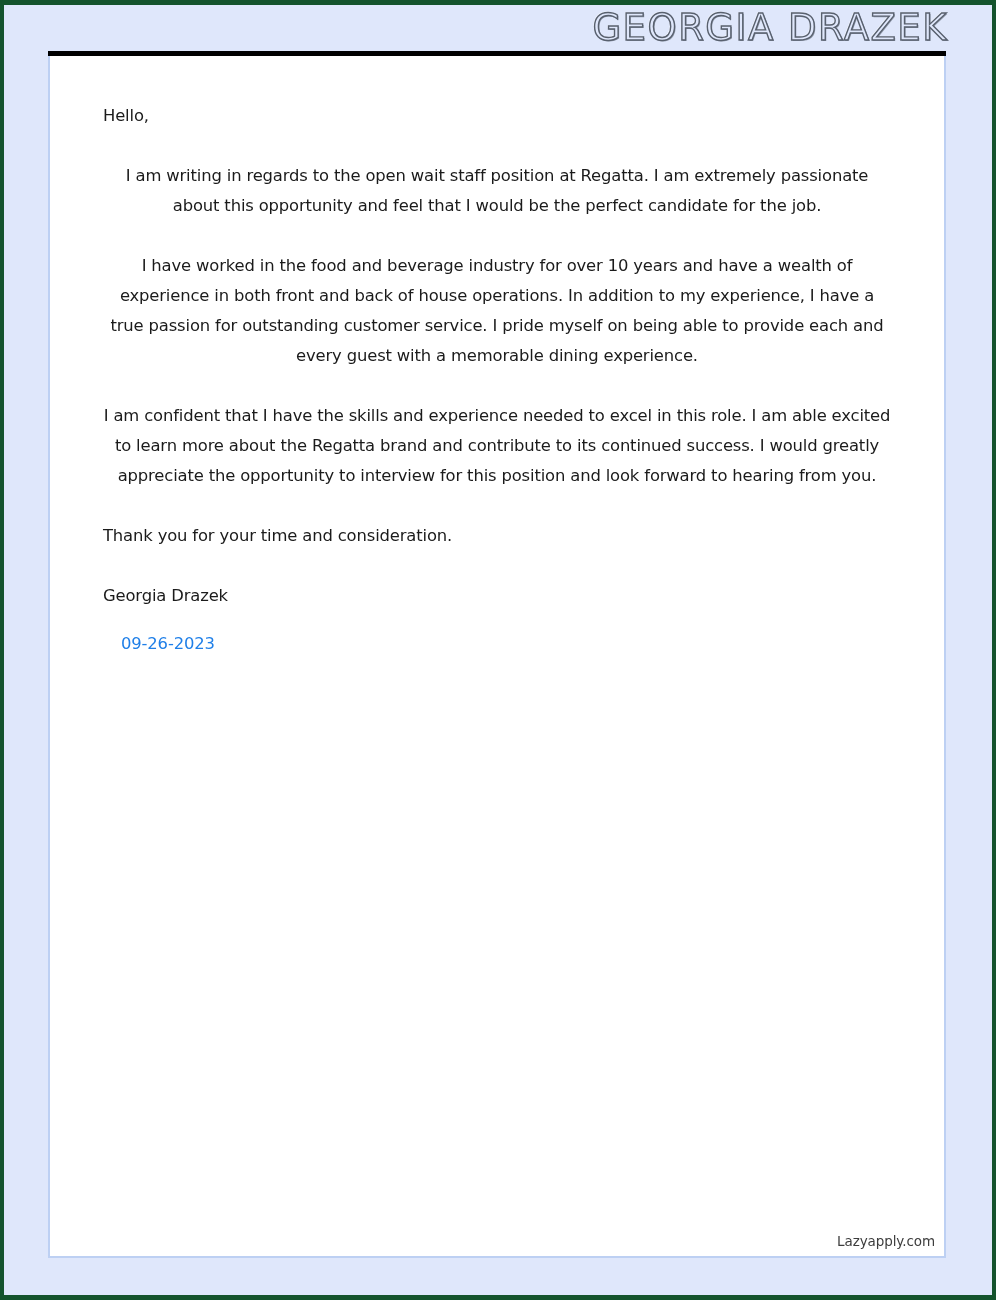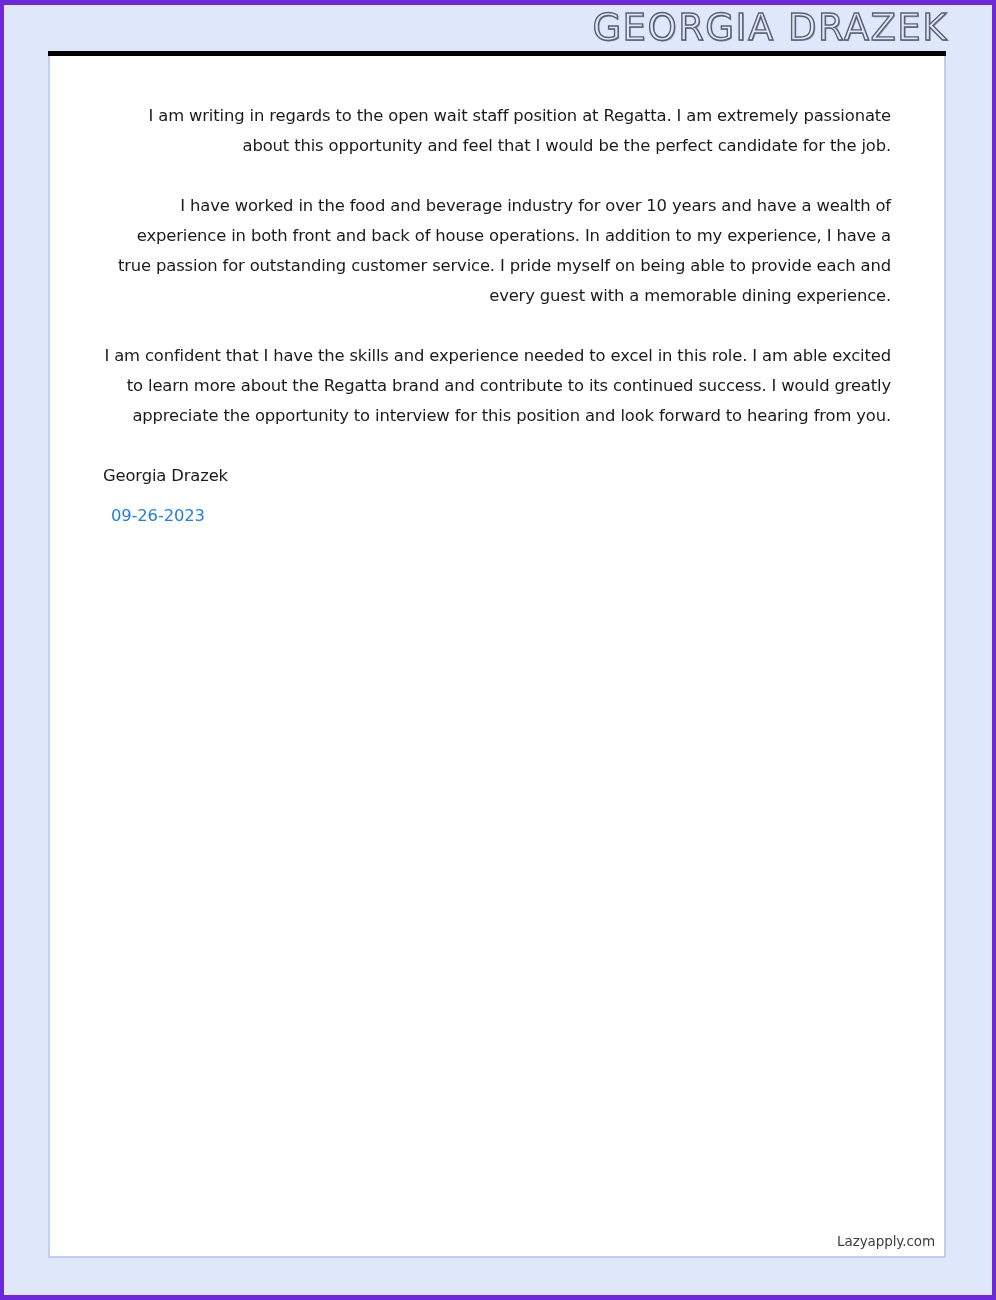--- a/index.html
+++ b/index.html
@@ -16,21 +16,21 @@
     overflow: hidden;
   }
 
   
   .frame {
     position: absolute;
     left: 0;
     top: 0;
     width: 996px;
     height: 1300px;
-    background: #6d28d9;
+    background: #14532d;
     box-sizing: border-box;
   }
 
   
   .canvas {
     position: absolute;
     left: 4px;
     top: 5px;
     width: 988px;
     height: 1290px;
@@ -102,29 +102,29 @@
   .signature-name {
     margin: 0 0 30px 0;
     font-family: "DejaVu Sans", sans-serif;
     font-size: 16.4px;
     line-height: 30px;
     color: #1b1b1b;
     letter-spacing: -0.15px;
   }
 
   .para {
-    text-align: right;
+    text-align: center;
   }
 
   .signature-name {
     margin-bottom: 10px;
   }
 
   .signature-date {
-    margin: 8px;
+    margin: 18px;
     font-family: "DejaVu Sans", sans-serif;
     font-size: 16.4px;
     line-height: 30px;
     color: #1f7fe8;
     letter-spacing: -0.15px;
   }
 
   
   .footer-brand {
     position: absolute;
@@ -147,27 +147,29 @@
     <div class="letterhead">
       <div class="letterhead-name">Georgia Drazek</div>
     </div>
 
     <div class="rule"></div>
 
     <div class="sheet">
 
       <div class="letter-body">
 
+        <p class="salutation">Hello,</p>
 
         <p class="para">I am writing in regards to the open wait staff position at Regatta. I am extremely passionate about this opportunity and feel that I would be the perfect candidate for the job.</p>
 
         <p class="para">I have worked in the food and beverage industry for over 10 years and have a wealth of experience in both front and back of house operations. In addition to my experience, I have a true passion for outstanding customer service. I pride myself on being able to provide each and every guest with a memorable dining experience.</p>
 
         <p class="para">I am confident that I have the skills and experience needed to excel in this role. I am able excited to learn more about the Regatta brand and contribute to its continued success. I would greatly appreciate the opportunity to interview for this position and look forward to hearing from you.</p>
 
+        <p class="closing-line">Thank you for your time and consideration.</p>
 
 
         <p class="signature-name">Georgia Drazek</p>
 
         <p class="signature-date">09-26-2023</p>
 
       </div>
 
       <div class="footer-brand">Lazyapply.com</div>
 

